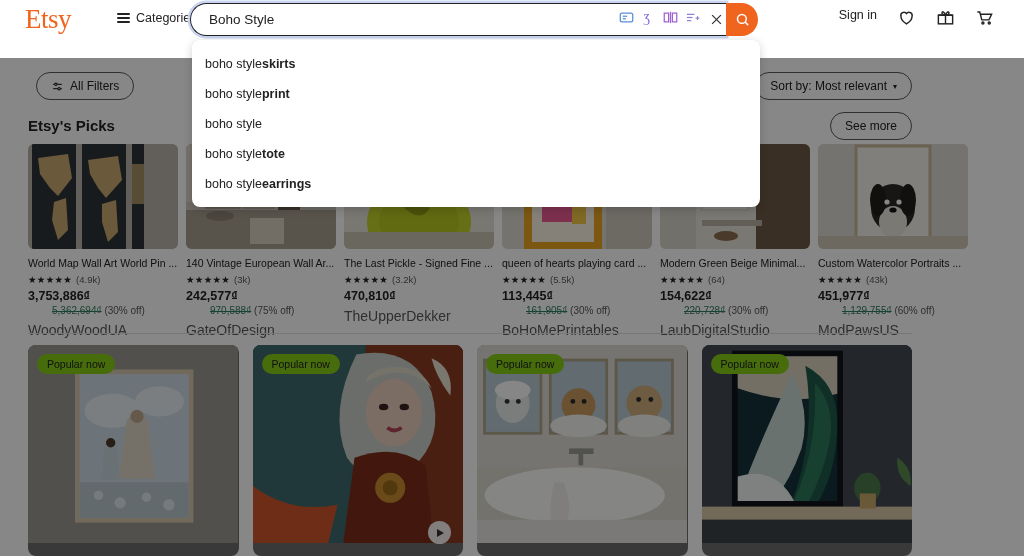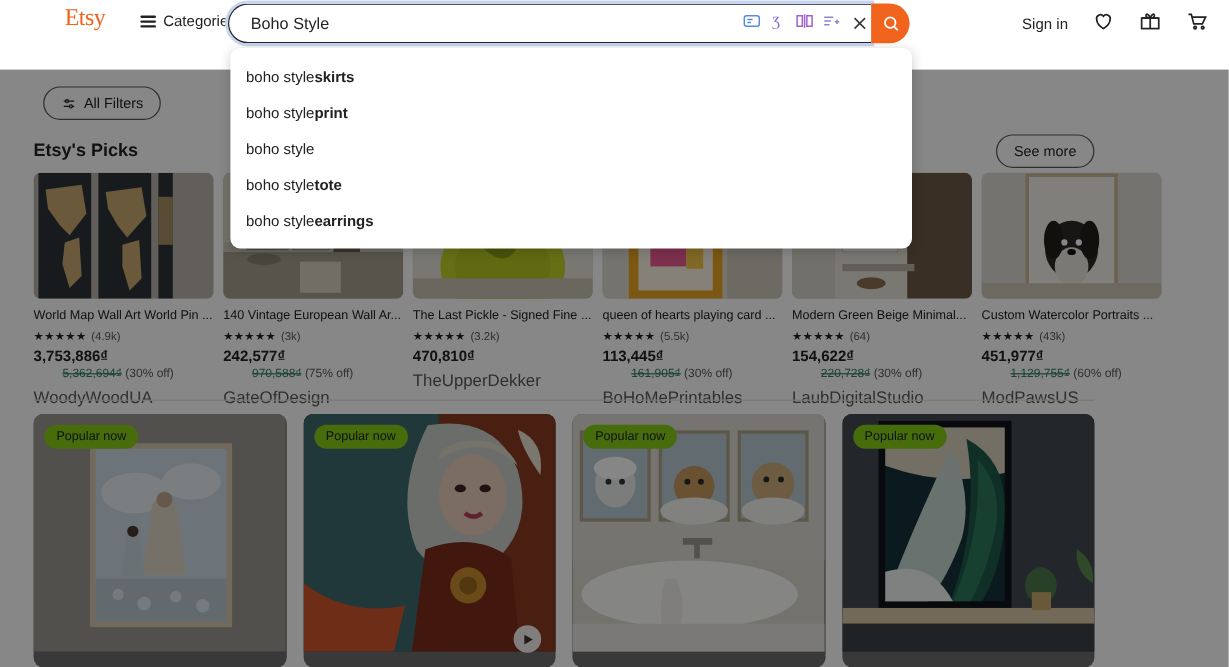--- a/index.html
+++ b/index.html
@@ -11,21 +11,21 @@
   #page { position: relative; width: 1024px; height: 556px; background: #fff; }
 
   
   .header {
     position: absolute; top: 0; left: 0; width: 1024px; height: 46px;
     background: #fff; display: flex; align-items: center; z-index: 40;
   }
   .etsy-logo {
     position: absolute; left: 25px; top: 4px;
     font-family: "Liberation Serif", serif;
-    font-size: 20px; color: #F1641E; letter-spacing: -0.5px; margin-left: 29px;
+    font-size: 27px; color: #F1641E; letter-spacing: -0.5px;
   }
   .categories {
     position: absolute; left: 117px; top: 11px;
     display: flex; align-items: center; gap: 6px;
     font-size: 12.5px; color: #222; cursor: pointer;
   }
   .burger { display: inline-flex; flex-direction: column; gap: 2.5px; }
   .burger i { display: block; width: 13px; height: 1.6px; background: #222; border-radius: 1px; }
 
   .searchwrap {
@@ -53,22 +53,22 @@
     width: 15px; height: 15px; cursor: pointer; color: #333;
   }
   .searchbtn {
     position: absolute; left: 536px; top: 0; width: 32px; height: 33px;
     background: #F1641E; border: none;
     border-radius: 0 24px 24px 0; cursor: pointer;
     display: flex; align-items: center; justify-content: center;
   }
 
   .hdr-right {
-    position: absolute; right: 17px; top: 8px;
-    display: flex; align-items: flex-end; gap: 20px;
+    position: absolute; right: 30px; top: 8px;
+    display: flex; align-items: flex-start; gap: 20px;
   }
   .signin { font-size: 12.5px; color: #222; cursor: pointer; white-space: nowrap; }
   .hdr-ic { width: 19px; height: 19px; cursor: pointer; color: #222; }
 
   
   .content { position: absolute; top: 46px; left: 0; width: 940px; height: 510px; background: #fff; }
 
   .filterbar {
     position: absolute; top: 26px; left: 28px; right: 28px; height: 30px;
   }
@@ -180,20 +180,24 @@
             <circle cx="15" cy="16" r="2.2" fill="#fff"></circle>
         </svg>
         <span>All Filters</span>
       </div>
 
       <div class="ads-label">
         <span>th Ads</span>
         <span class="qmark">?</span>
       </div>
 
+      <div class="pill sort-pill">
+        <span>Sort by: Most relevant</span>
+        <span style="font-size:8px">▾</span>
+      </div>
     </div>
 
     <div class="sec-title">Etsy's Picks</div>
     <div class="pill seemore">See more</div>
 
     <div class="picks">
 
       <div class="pick">
         <div class="pick-img">
           <svg class="fill" viewBox="0 0 150 105" preserveAspectRatio="none">

